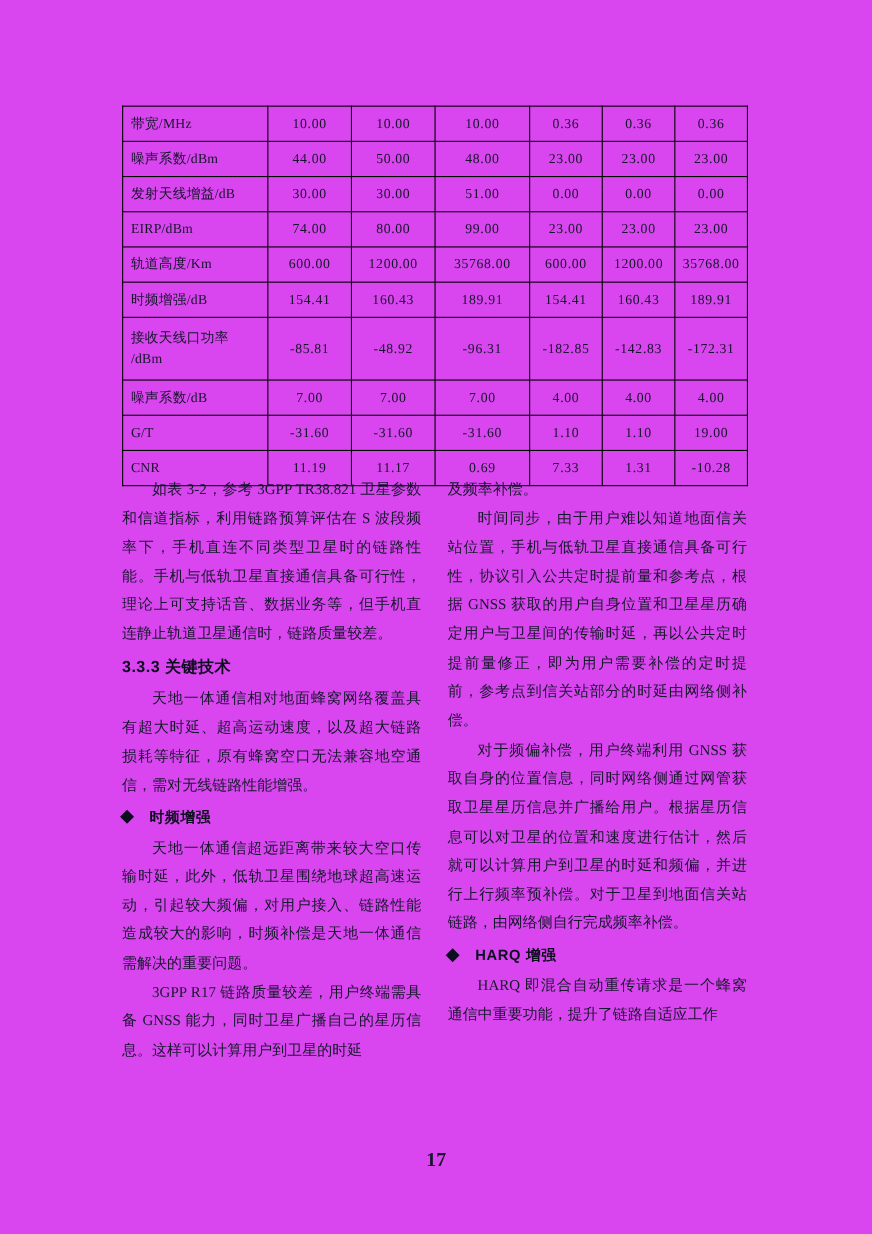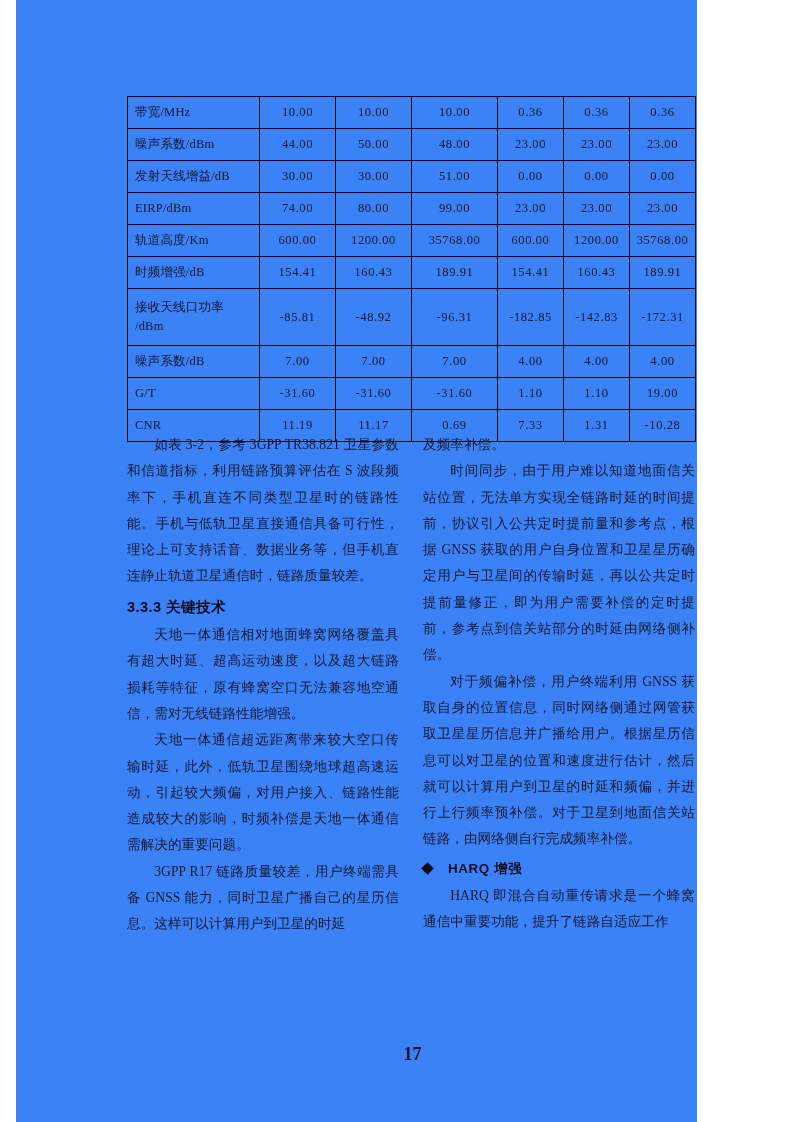--- a/index.html
+++ b/index.html
@@ -11,24 +11,24 @@
     width: 793px;
     height: 1122px;
     position: relative;
     font-family: "Liberation Serif", "DejaVu Serif", serif;
     color: #1a1a2e;
     overflow: hidden;
   }
 
   .page {
     position: absolute;
-    left: 16px; top: 0;
-    width: 681px;
+    left: 0; top: 0;
+    width: 793px;
     height: 1122px;
-    background: #3b82f6;
+    background: #d946ef;
   }
 
   
   .tbl-wrap {
     position: absolute;
     left: 111px;
     top: 96px;
     width: 568px;
   }
   table.params {
@@ -246,27 +246,28 @@
       </tbody>
     </table>
   </div>
 
   <div class="cols">
 
     <div class="col col-left">
       <p class="body">如表 3-2，参考 3GPP TR38.821 卫星参数和信道指标，利用链路预算评估在 S 波段频率下，手机直连不同类型卫星时的链路性能。手机与低轨卫星直接通信具备可行性，理论上可支持话音、数据业务等，但手机直连静止轨道卫星通信时，链路质量较差。</p>
       <h3 class="sec">3.3.3 关键技术</h3>
       <p class="body">天地一体通信相对地面蜂窝网络覆盖具有超大时延、超高运动速度，以及超大链路损耗等特征，原有蜂窝空口无法兼容地空通信，需对无线链路性能增强。</p>
+      <span class="bullet-head"><span class="dia"></span><span class="btxt">时频增强</span></span>
       <p class="body">天地一体通信超远距离带来较大空口传输时延，此外，低轨卫星围绕地球超高速运动，引起较大频偏，对用户接入、链路性能造成较大的影响，时频补偿是天地一体通信需解决的重要问题。</p>
       <p class="body">3GPP R17 链路质量较差，用户终端需具备 GNSS 能力，同时卫星广播自己的星历信息。这样可以计算用户到卫星的时延</p>
     </div>
 
     <div class="col col-right">
       <p class="body noind">及频率补偿。</p>
-      <p class="body">时间同步，由于用户难以知道地面信关站位置，无法单方实现全链路时延的时间提前，协议引入公共定时提前量和参考点，根据 GNSS 获取的用户自身位置和卫星星历确定用户与卫星间的传输时延，再以公共定时提前量修正，即为用户需要补偿的定时提前，参考点到信关站部分的时延由网络侧补偿。</p>
+      <p class="body">时间同步，由于用户难以知道地面信关站位置，手机与低轨卫星直接通信具备可行性，协议引入公共定时提前量和参考点，根据 GNSS 获取的用户自身位置和卫星星历确定用户与卫星间的传输时延，再以公共定时提前量修正，即为用户需要补偿的定时提前，参考点到信关站部分的时延由网络侧补偿。</p>
       <p class="body">对于频偏补偿，用户终端利用 GNSS 获取自身的位置信息，同时网络侧通过网管获取卫星星历信息并广播给用户。根据星历信息可以对卫星的位置和速度进行估计，然后就可以计算用户到卫星的时延和频偏，并进行上行频率预补偿。对于卫星到地面信关站链路，由网络侧自行完成频率补偿。</p>
       <span class="bullet-head"><span class="dia"></span><span class="btxt">HARQ 增强</span></span>
       <p class="body">HARQ 即混合自动重传请求是一个蜂窝通信中重要功能，提升了链路自适应工作</p>
     </div>
 
   </div>
 
   <div class="pageno">17</div>
 
 </div>

